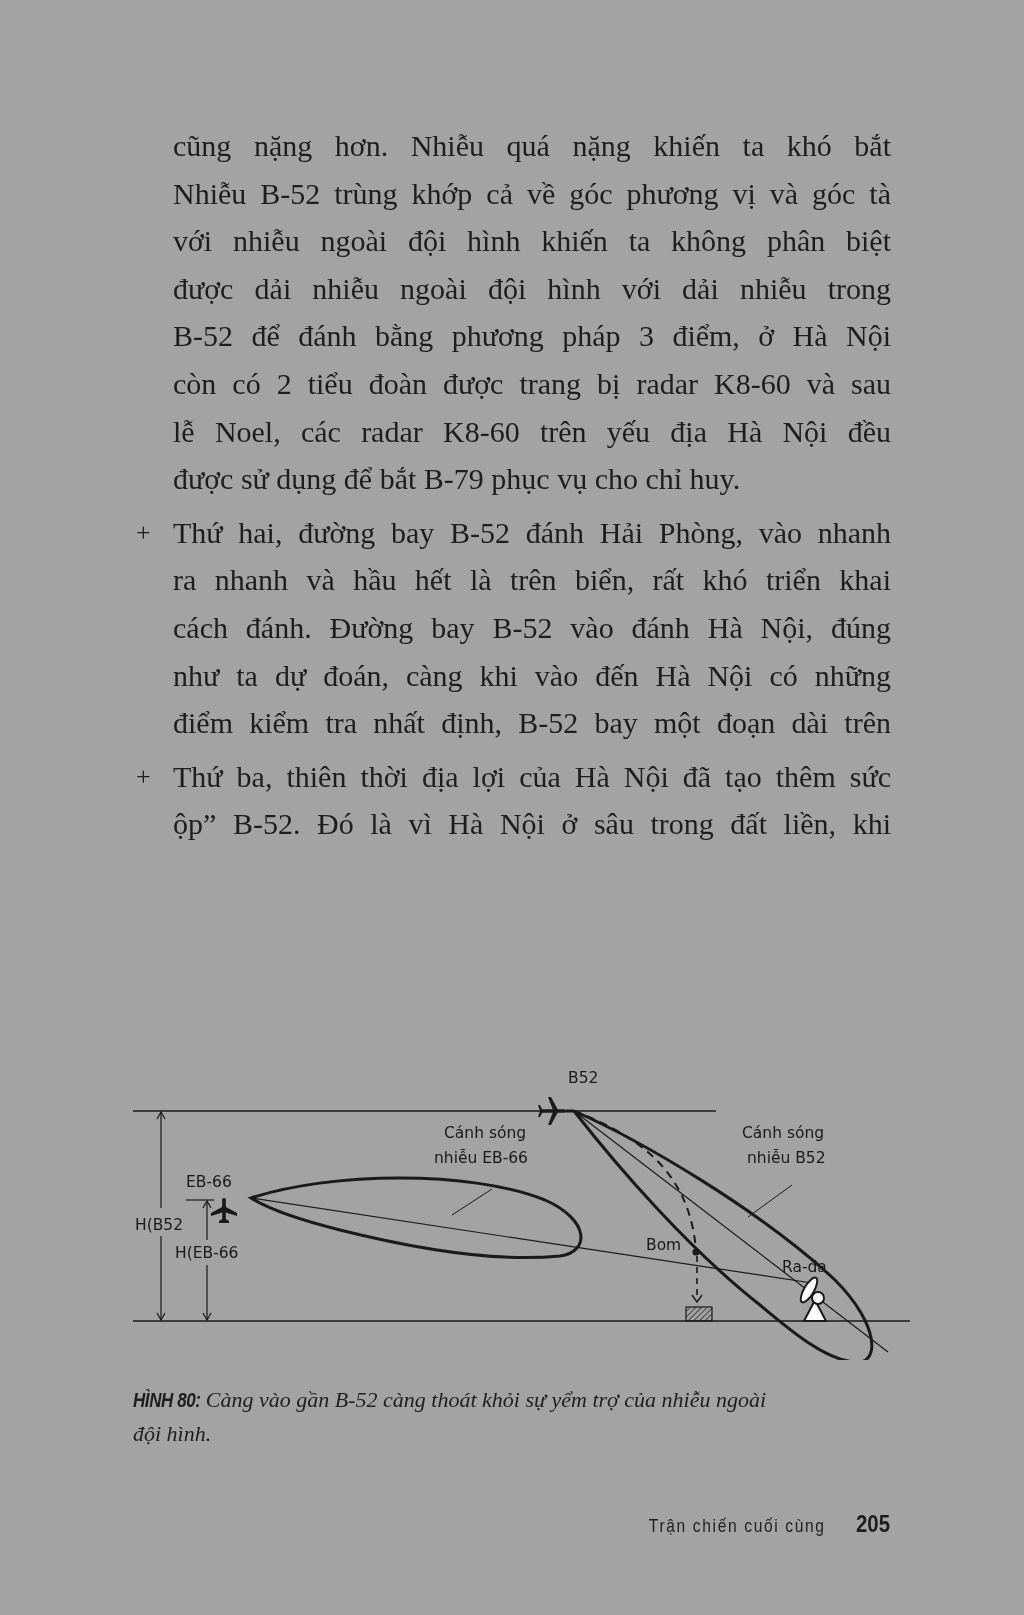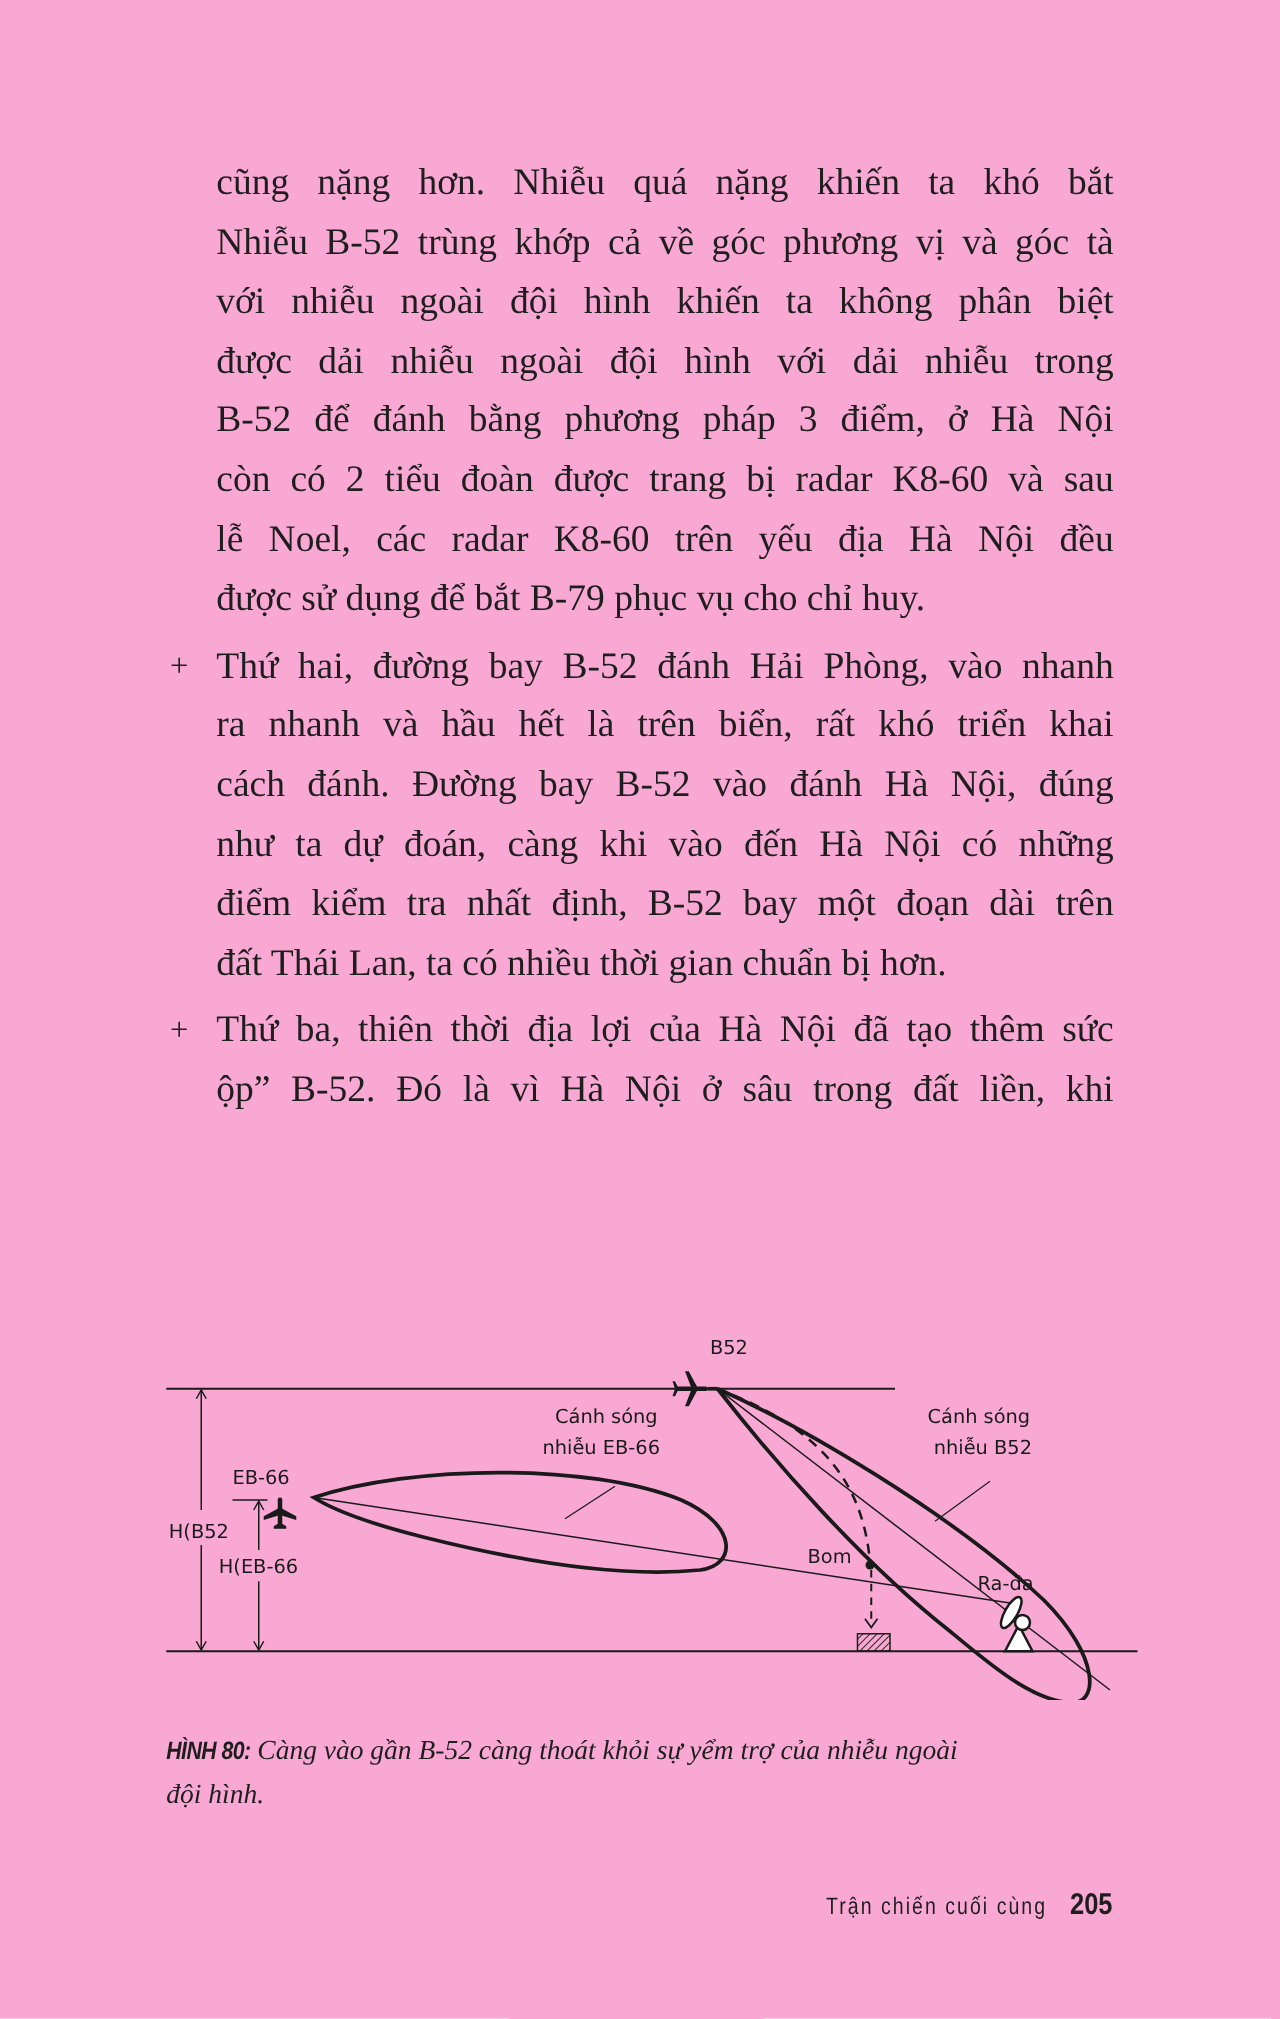--- a/index.html
+++ b/index.html
@@ -1,35 +1,35 @@
 <!DOCTYPE html>
 <html><head>
 <meta charset="utf-8">
 <style>
   html, body { margin: 0; padding: 0; background: #ffffff; }
   body { width: 1024px; height: 1615px; position: relative; overflow: hidden; color: #1c1c1c; }
-  .page { position: absolute; left: 0; top: 0; width: 1024px; height: 1615px; background: #f9a8d4; }
+  .page { position: absolute; left: 0; top: 0; width: 1024px; height: 1615px; background: #a3a3a3; }
   .body-text {
     position: absolute; left: 173px; top: 122px; width: 718px;
     font-family: "Liberation Serif", "DejaVu Serif", serif;
     font-size: 30px; line-height: 47.6px; color: #1e1e1e;
   }
   .line { display: block; white-space: nowrap; text-align: justify; text-align-last: justify; height: 47.6px; }
   .line.last { text-align-last: left; }
   .bullet-row { position: relative; }
   .bullet { position: absolute; left: -37px; top: 0; font-size: 26px; }
   .para-gap { height: 6px; }
   .diagram { position: absolute; left: 0; top: 1040px; width: 1024px; height: 320px; }
   .diagram text { font-family: "DejaVu Sans", "Liberation Sans", sans-serif; font-size: 15.5px; fill: #1a1a1a; }
   .caption {
     position: absolute; left: 133px; top: 1383px; width: 760px;
     font-family: "Liberation Serif", "DejaVu Serif", serif; font-size: 22px; line-height: 34px; color: #1e1e1e; font-style: italic;
   }
   .caption-label { font-family: "Liberation Sans", "DejaVu Sans", sans-serif; font-weight: bold; font-stretch: condensed; letter-spacing: -0.5px; font-size: 20px; transform: scaleX(0.85); display: inline-block; transform-origin: left; margin-right: -12px; }
-  .footer { position: absolute; top: 1510px; right: 134px; font-family: "Liberation Sans", "DejaVu Sans", sans-serif; color: #1e1e1e; display: flex; align-items: baseline; gap: 12px; }
+  .footer { position: absolute; top: 1510px; right: 134px; font-family: "Liberation Sans", "DejaVu Sans", sans-serif; color: #1e1e1e; display: flex; align-items: baseline; gap: 24px; }
   .footer-title { font-size: 19px; letter-spacing: 2px; transform: scaleX(0.82); transform-origin: right; display: inline-block; }
   .footer-page { font-size: 24px; font-weight: bold; transform: scaleX(0.85); transform-origin: right; display: inline-block; }
 </style>
 </head>
 <body>
 
 <div class="page">
 
   <div class="body-text">
 
@@ -45,21 +45,20 @@
     </div>
     <div class="para-gap"></div>
 
     <div class="bullet-row">
       <span class="bullet">+</span>
       <span class="line">Thứ hai, đường bay B-52 đánh Hải Phòng, vào nhanh</span>
       <span class="line">ra nhanh và hầu hết là trên biển, rất khó triển khai</span>
       <span class="line">cách đánh. Đường bay B-52 vào đánh Hà Nội, đúng</span>
       <span class="line">như ta dự đoán, càng khi vào đến Hà Nội có những</span>
       <span class="line">điểm kiểm tra nhất định, B-52 bay một đoạn dài trên</span>
-      <span class="line last">đất Thái Lan, ta có nhiều thời gian chuẩn bị hơn.</span>
     </div>
     <div class="para-gap"></div>
 
     <div class="bullet-row">
       <span class="bullet">+</span>
       <span class="line">Thứ ba, thiên thời địa lợi của Hà Nội đã tạo thêm sức</span>
       <span class="line">ộp” B-52. Đó là vì Hà Nội ở sâu trong đất liền, khi</span>
     </div>
   </div>
 

